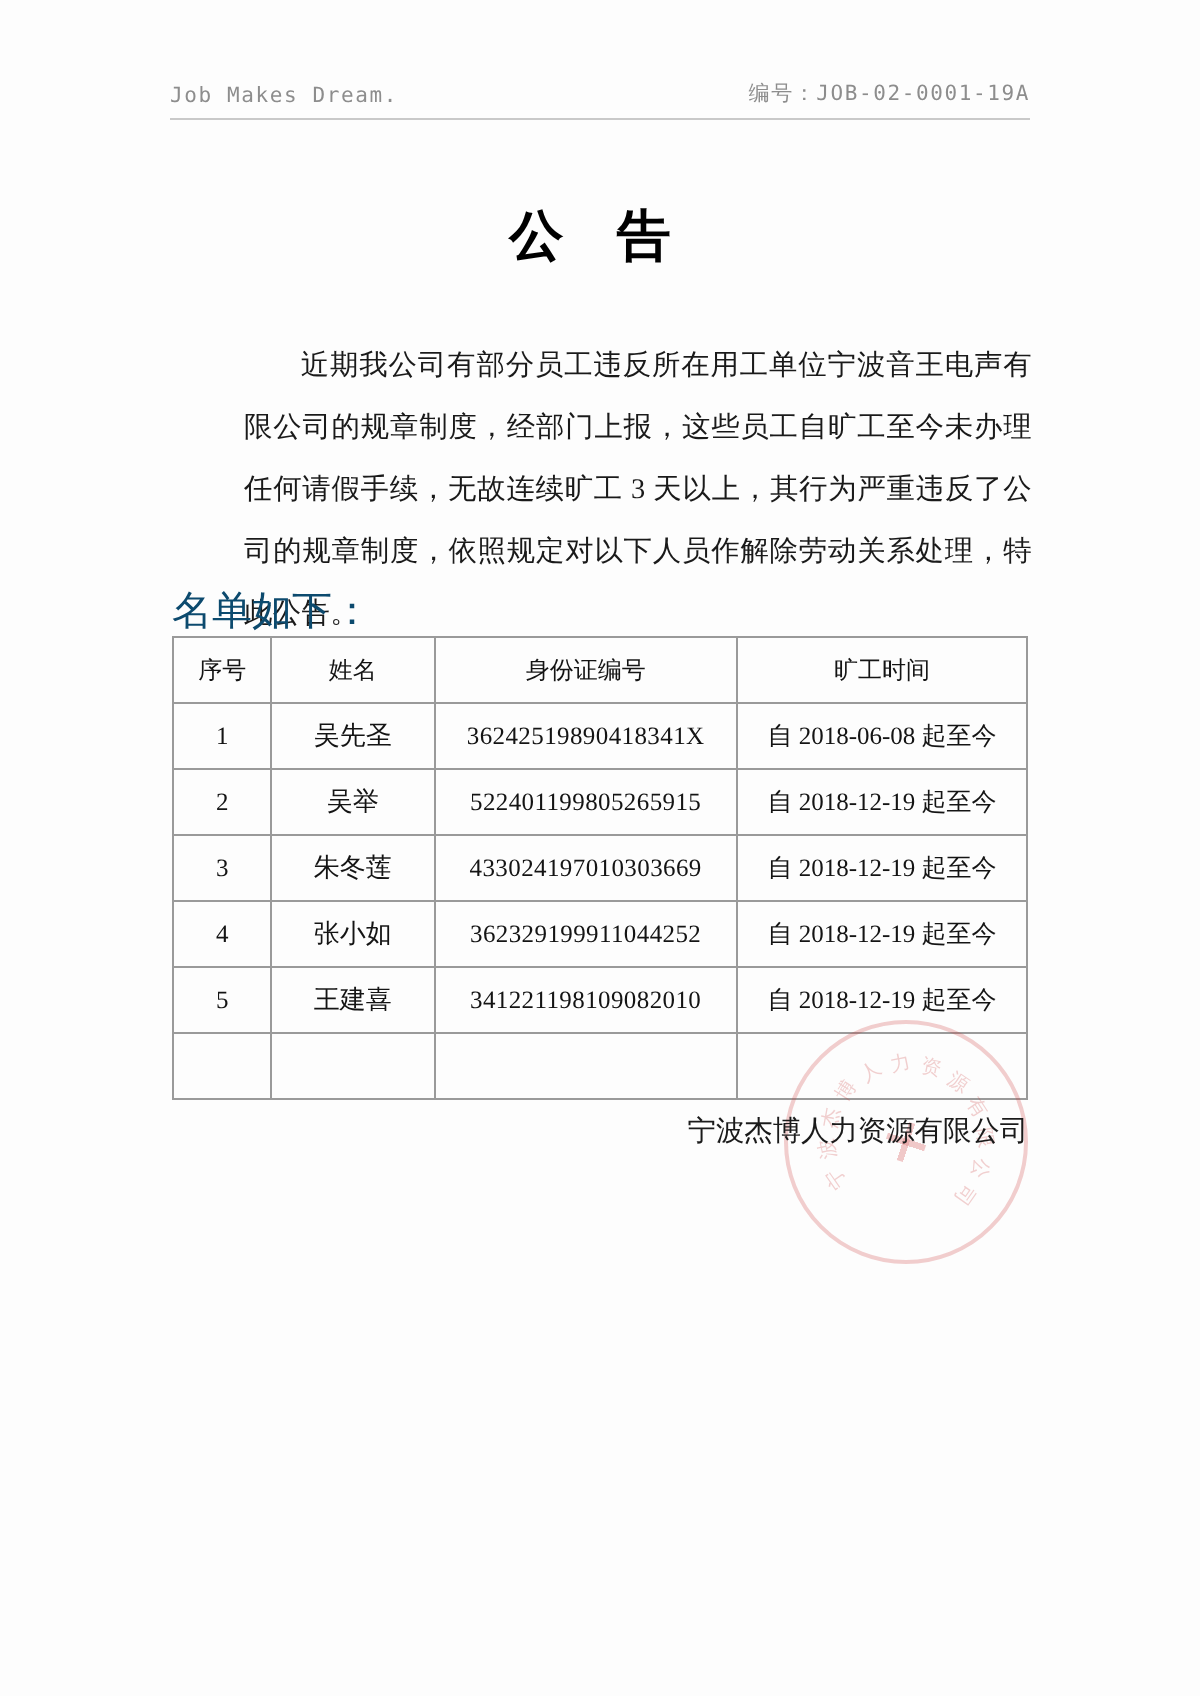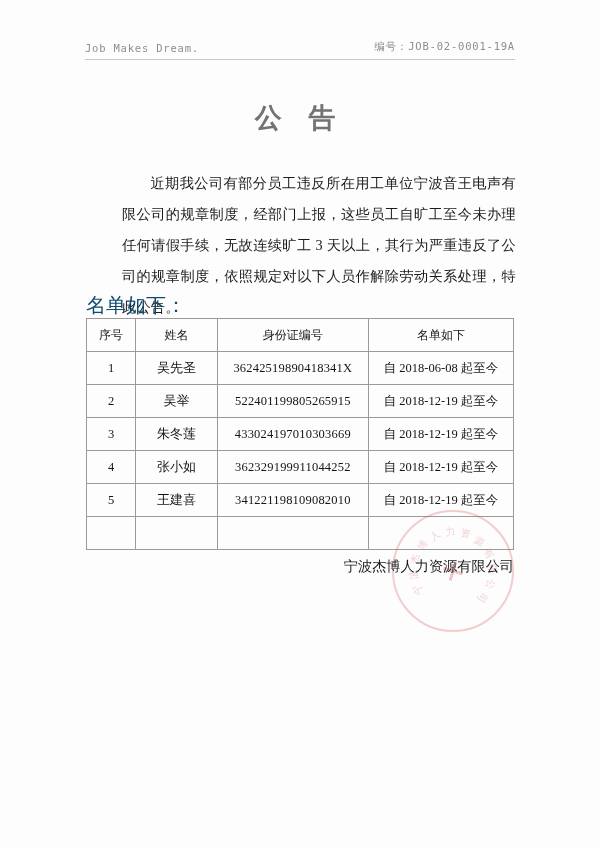--- a/index.html
+++ b/index.html
@@ -51,21 +51,21 @@
   .doc-title {
     position: absolute;
     top: 100px;
     left: 0;
     width: 600px;
     text-align: center;
     font-family: "Liberation Serif", serif;
     font-weight: bold;
     font-size: 27px;
     letter-spacing: 10px;
-    color: #737373;
+    color: #000000;
   }
 
   
   .doc-body {
     position: absolute;
     left: 86px;
     top: 168px;
     width: 430px;
     font-size: 14.2px;
     line-height: 31px;
@@ -193,21 +193,21 @@
   </div>
 
   <div class="list-label">名单如下：</div>
 
   <table class="doc-table">
     <thead>
       <tr>
         <th class="col-no">序号</th>
         <th class="col-name">姓名</th>
         <th class="col-id">身份证编号</th>
-        <th class="col-time">名单如下</th>
+        <th class="col-time">旷工时间</th>
       </tr>
     </thead>
     <tbody>
       <tr>
         <td class="cell-no">1</td>
         <td class="cell-name">吴先圣</td>
         <td class="cell-id">36242519890418341X</td>
         <td class="cell-time">自 2018-06-08 起至今</td>
       </tr>
       <tr>

